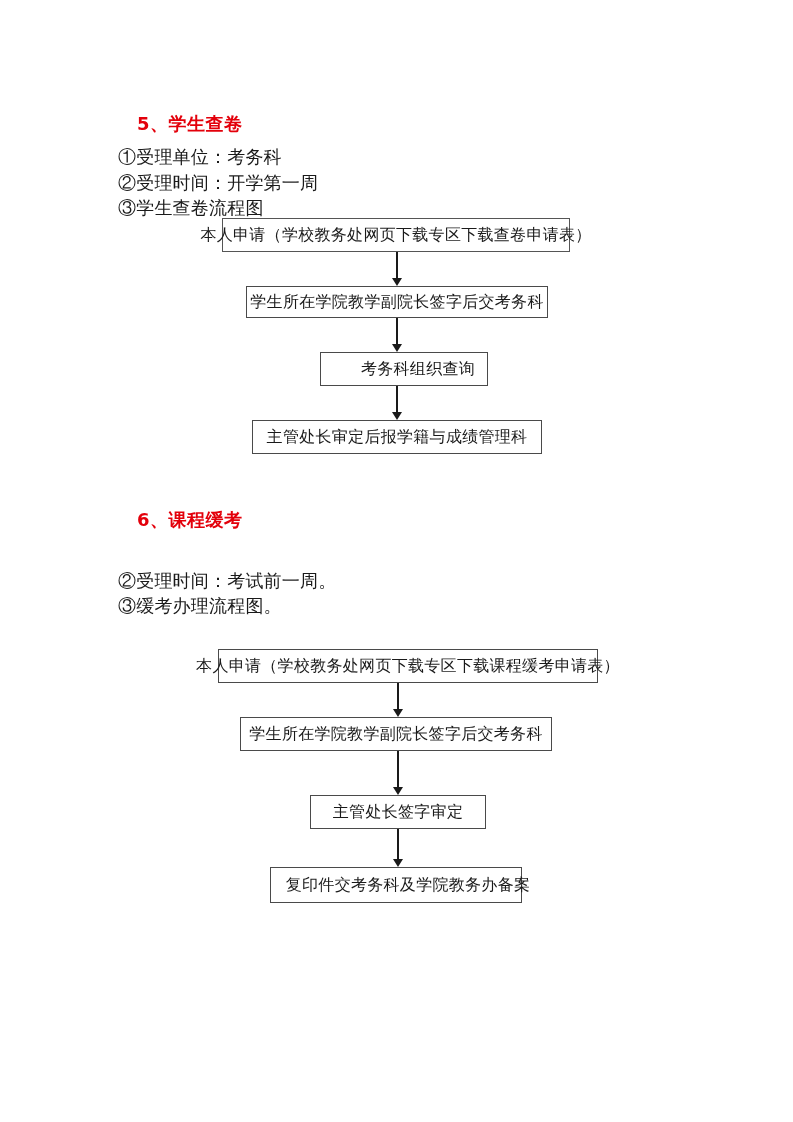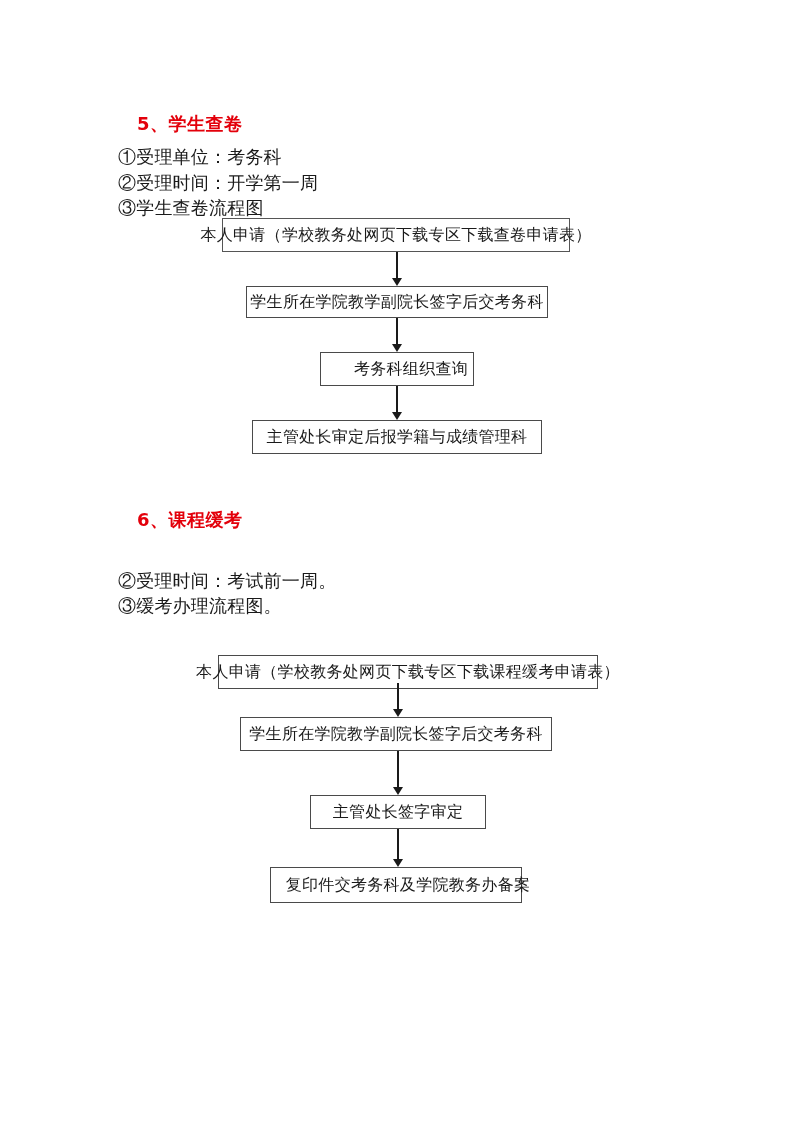--- a/index.html
+++ b/index.html
@@ -104,38 +104,38 @@
       <div class="head" style="top:26px;"></div>
     </div>
 
     <div class="flow-box" style="left:246px; top:286px; width:302px; height:32px;">学生所在学院教学副院长签字后交考务科</div>
 
     <div class="arrow" style="left:391px; top:318px; height:34px;">
       <div class="shaft" style="height:26px;"></div>
       <div class="head" style="top:26px;"></div>
     </div>
 
-    <div class="flow-box" style="left:320px; top:352px; width:154px; height:34px;padding-left:28px;">考务科组织查询</div>
+    <div class="flow-box" style="left:320px; top:352px; width:168px; height:34px;padding-left:28px;">考务科组织查询</div>
 
     <div class="arrow" style="left:391px; top:386px; height:34px;">
       <div class="shaft" style="height:26px;"></div>
       <div class="head" style="top:26px;"></div>
     </div>
 
     <div class="flow-box" style="left:252px; top:420px; width:290px; height:34px;">主管处长审定后报学籍与成绩管理科</div>
   </div>
 
   <div class="section-heading" style="left:137px; top:508px;">6、课程缓考</div>
 
   <div class="list-line" style="left:118px; top:569px;">②受理时间：考试前一周。</div>
   <div class="list-line" style="left:118px; top:594px;">③缓考办理流程图。</div>
 
   <div class="flow">
 
-    <div class="flow-box" style="left:218px; top:649px; width:380px; height:34px;margin-top:6px;">本人申请（学校教务处网页下载专区下载课程缓考申请表）</div>
+    <div class="flow-box" style="left:218px; top:649px; width:380px; height:34px;">本人申请（学校教务处网页下载专区下载课程缓考申请表）</div>
 
     <div class="arrow" style="left:392px; top:683px; height:34px;">
       <div class="shaft" style="height:26px;"></div>
       <div class="head" style="top:26px;"></div>
     </div>
 
     <div class="flow-box" style="left:240px; top:717px; width:312px; height:34px;">学生所在学院教学副院长签字后交考务科</div>
 
     <div class="arrow" style="left:392px; top:751px; height:44px;">
       <div class="shaft" style="height:36px;"></div>

